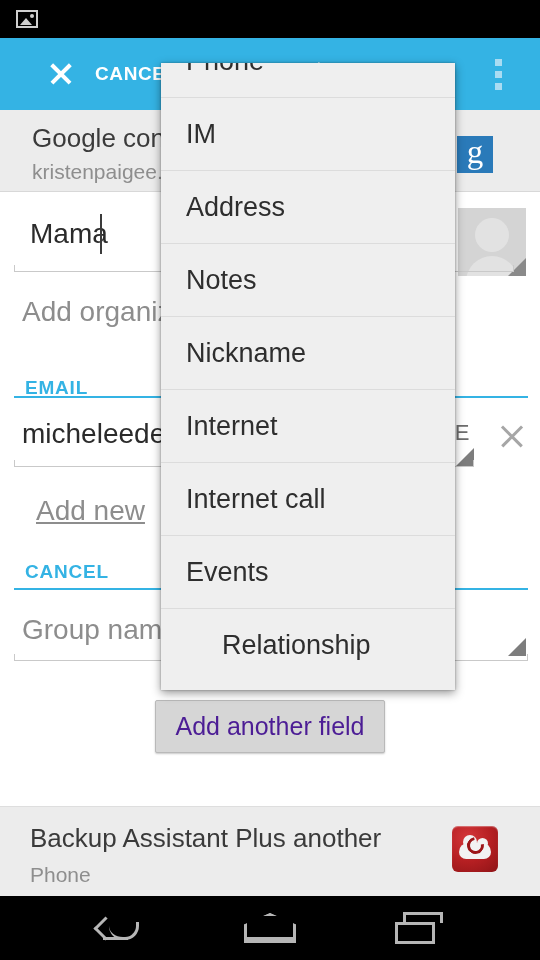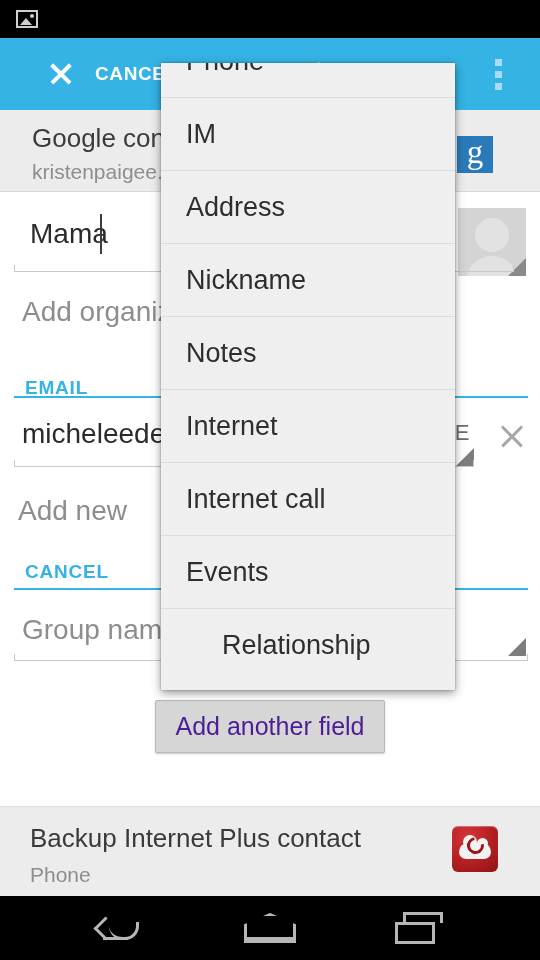--- a/index.html
+++ b/index.html
@@ -335,62 +335,62 @@
   <div class="field field-text hint" style="left:22px; top:296px;">Add organization</div>
 
   <div class="section-head" style="left:25px; top:377px;">EMAIL</div>
   <div class="section-rule" style="left:14px; top:396px; width:514px;"></div>
   <div class="field field-text filled" style="left:22px; top:418px;">micheleede...</div>
   <div id="email-type">E</div>
   <div id="email-type-caret"></div>
   <div id="email-clear"></div>
   <div class="underline" style="left:14px; top:466px; width:460px;"></div>
 
-  <div class="field field-text hint" style="left:18px; top:495px;">Add new</div>
+  <div class="field field-text hint" style="left:36px; top:495px;text-decoration:underline;">Add new</div>
 
   <div class="section-head" style="left:25px; top:561px;">CANCEL</div>
   <div class="section-rule" style="left:14px; top:588px; width:514px;"></div>
   <div class="field field-text hint" style="left:22px; top:614px;">Group name</div>
   <div id="group-caret"></div>
   <div class="underline" style="left:14px; top:660px; width:514px;"></div>
 
   <div id="add-field-btn">Add another field</div>
 
   <div id="dropdown">
     <div class="dd-item clipped">
       <span>Phone</span>
     </div>
     <div class="dd-item">
       <span>IM</span>
     </div>
     <div class="dd-item">
       <span>Address</span>
     </div>
     <div class="dd-item">
+      <span>Notes</span>
+    </div>
+    <div class="dd-item">
       <span>Nickname</span>
     </div>
     <div class="dd-item">
-      <span>Notes</span>
-    </div>
-    <div class="dd-item">
       <span>Internet</span>
     </div>
     <div class="dd-item">
       <span>Internet call</span>
     </div>
     <div class="dd-item">
       <span>Events</span>
     </div>
     <div class="dd-item">
       <span>Relationship</span>
     </div>
   </div>
 
   <div id="footer">
-    <div id="footer-title">Backup Internet Plus contact</div>
+    <div id="footer-title">Backup Assistant Plus another</div>
     <div id="footer-sub">Phone</div>
   </div>
   <div id="footer-icon">
     <div class="cloud"></div>
     <div class="sync"></div>
   </div>
 
   <div id="navbar">
     <div class="nav-btn" id="nav-back">
       <div class="back-ico">

